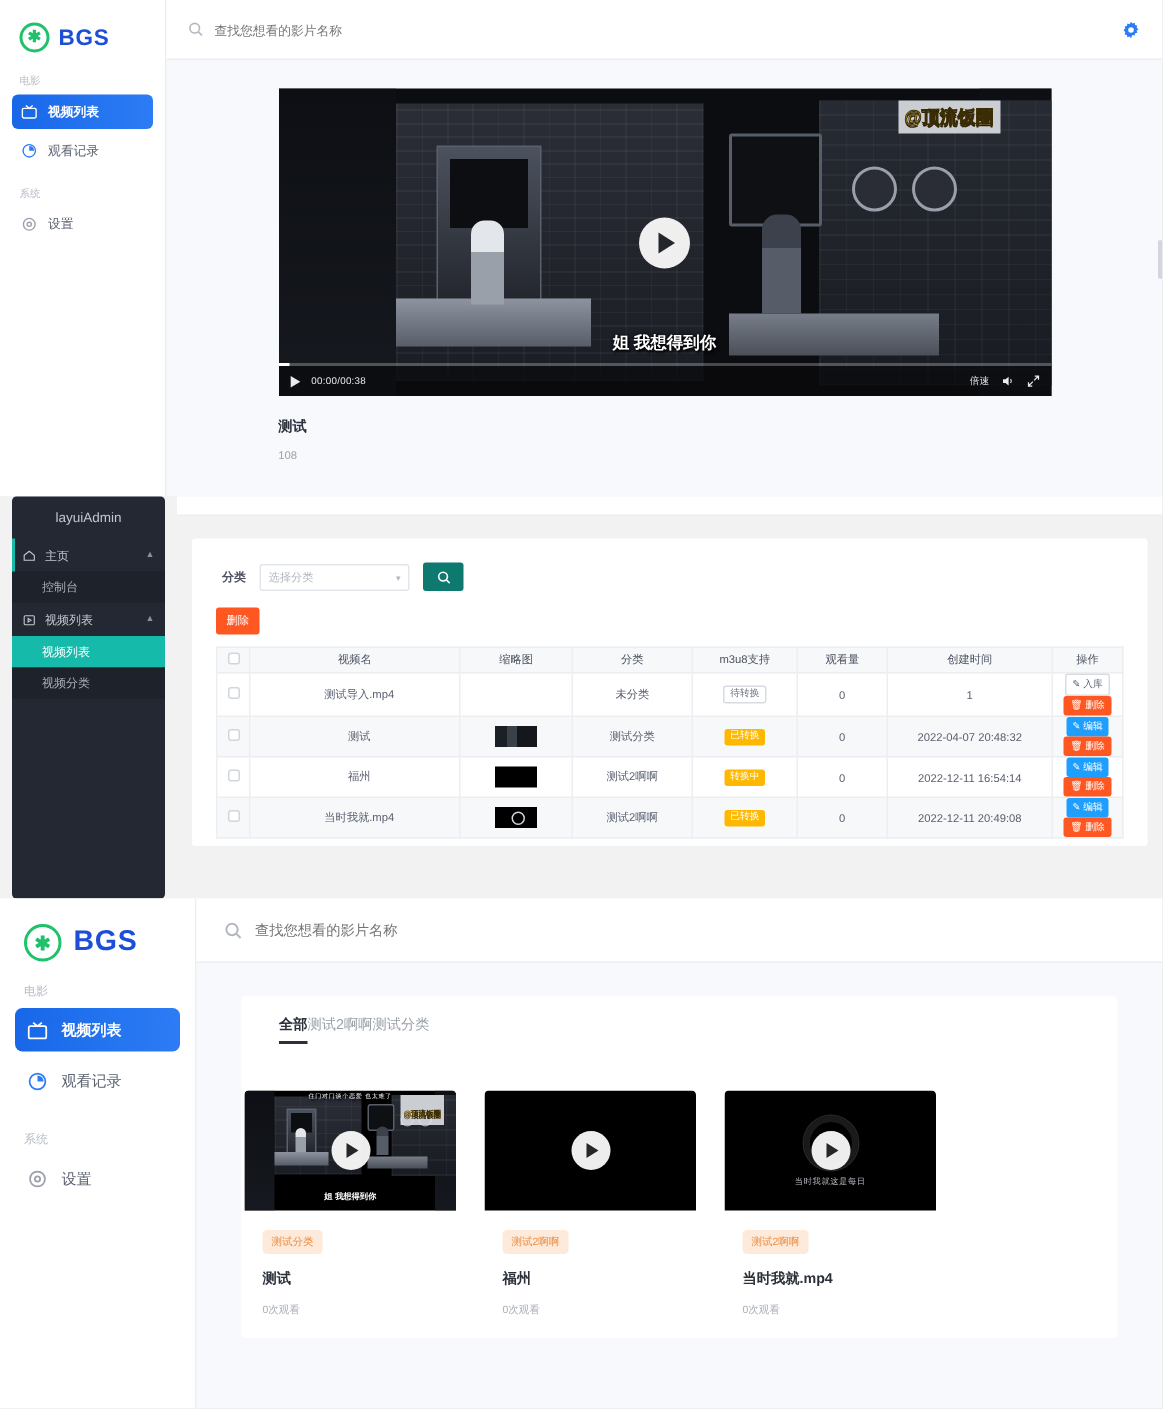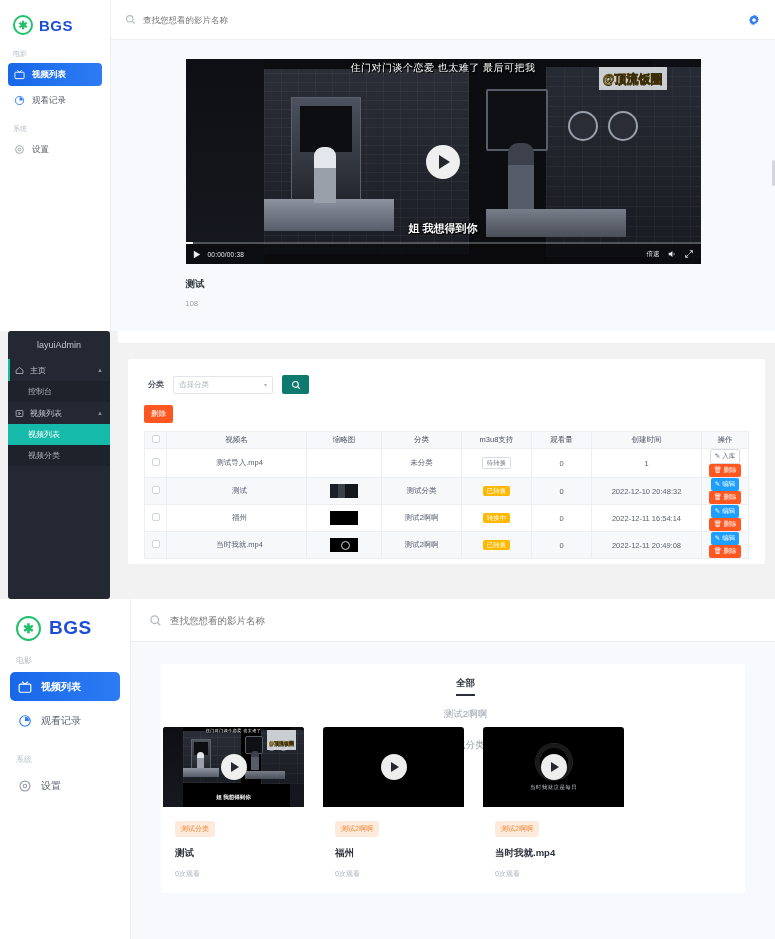--- a/index.html
+++ b/index.html
@@ -216,21 +216,21 @@
   .fe3-item { display:flex; align-items:center; gap:9px; height:29px; margin:0 10px 5px 10px;
     padding-left:8px; border-radius:5px; font-size:10px; color:#5c6370; cursor:pointer; }
   .fe3-item.active { background: linear-gradient(90deg,#1867e8,#2d7cf5); color:#fff; font-weight:bold; }
   .fe3-ico { width:14px; height:14px; flex:0 0 14px; }
   .fe3-main { position:absolute; left:131px; top:0; right:0; height:340px; }
   .fe3-top { height:43px; background:#fff; border-bottom:1px solid #eceef2; display:flex; align-items:center; padding:0 0 0 18px; }
   .fe3-top input { border:0; outline:0; background:transparent; font-size:9.5px; color:#8d939e; width:250px;
     font-family:"Liberation Sans", sans-serif; margin-left:8px; }
   .fe3-content { padding: 22px 30px 0 30px; }
   .tabs-card { background:#fff; border-radius:3px; padding: 13px 0 0 0; }
-  .tabs-row { display:flex; align-items:center; gap:12px; padding-left: 25px; height: 28px; flex-direction: column; }
+  .tabs-row { display:flex; align-items:flex-start; padding-left: 25px; height: 28px; }
   .tab { font-size:9.5px; color:#9aa0aa; cursor:pointer; padding-bottom:6px; position:relative; }
   .tab.active { color:#2b303a; font-weight:bold; }
   .tab.active:after { content:""; position:absolute; left:0; right:0; bottom:0; height:2px; background:#2b303a; }
   .cards { display:flex; gap:19px; padding: 22px 0 0 2px; }
   .vcard { width:141px; background:#fff; border-radius:3px; overflow:hidden; cursor:pointer; }
   .vthumb { position:relative; width:141px; height:80px; background:#000; overflow:hidden; }
   .vthumb .bp { position:absolute; left:50%; top:50%; transform:translate(-50%,-50%);
     width:26px; height:26px; border-radius:50%; background:rgba(255,255,255,.93);
     display:flex; align-items:center; justify-content:center; }
   .vthumb .bp:after { content:""; margin-left:2px; border-left:8px solid #23262b;
@@ -325,21 +325,20 @@
             <div class="ph-brick2"></div>
           <div class="ph-doorL"></div>
             <div class="ph-doorR"></div>
           <div class="ph-sign1"></div>
             <div class="ph-sign2"></div>
           <div class="ph-tableL"></div>
             <div class="ph-tableR"></div>
           <div class="ph-figL"></div>
             <div class="ph-figR"></div>
         </div>
-        <div class="subtitle-top">住门对门谈个恋爱 也太难了 最后可把我</div>
         <div class="watermark">
           <span>@顶流饭圈</span>
         </div>
         <div class="subtitle-bottom">姐 我想得到你</div>
         <div class="big-play"></div>
         <div class="progress-line">
             <i></i>
           </div>
         <div class="player-ctrl">
           <svg class="pc-play" viewBox="0 0 12 14" fill="#e9ebef">
@@ -440,21 +439,21 @@
               <span class="abtn del">🗑 <span>删除</span></span>
             </td>
           </tr>
           <tr class="alt">
             <td><span class="chkbox"></span></td>
             <td class="left">测试</td>
             <td><span class="thumb t1"></span></td>
             <td>测试分类</td>
             <td><span class="badge done">已转换</span></td>
             <td>0</td>
-            <td>2022-12-10 20:48:32</td>
+            <td>2022-04-07 20:48:32</td>
             <td>
               <span class="abtn edit">✎ <span>编辑</span></span>
               <span class="abtn del">🗑 <span>删除</span></span>
             </td>
           </tr>
           <tr>
             <td><span class="chkbox"></span></td>
             <td class="left">福州</td>
             <td><span class="thumb t2"></span></td>
             <td>测试2啊啊</td>

